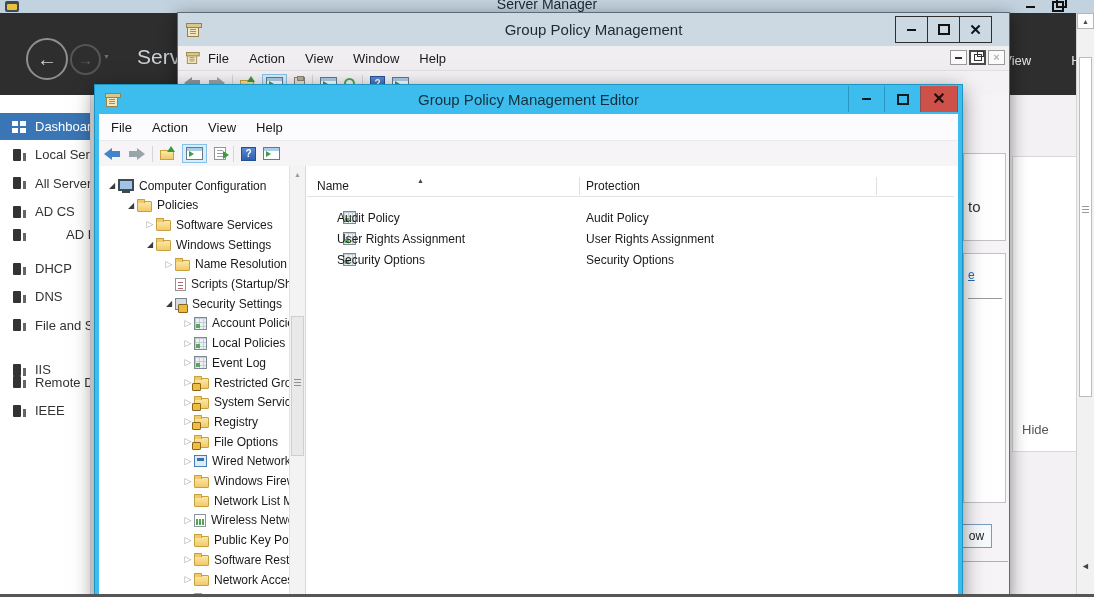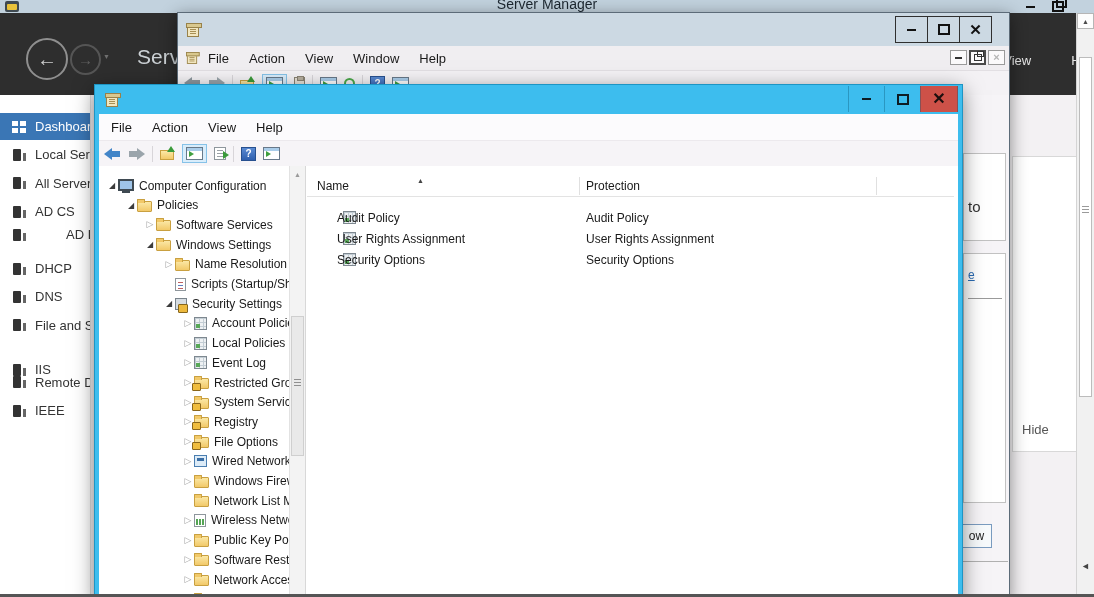--- a/index.html
+++ b/index.html
@@ -257,20 +257,21 @@
       <div class="sm-sb-thumb">
           <span class="grip"></span>
         </div>
       <div class="sm-sb-left">◄</div>
     </div>
   </div>
 
   <div class="gpm">
     <div class="gpm-titlebar">
       <span class="ic i-scroll" style="position:absolute;left:9px;top:10px;"></span>
+      <span class="gpm-title">Group Policy Management</span>
       <span class="gpm-btns">
         <span class="gpm-btn">
             <span class="g-min"></span>
           </span>
         <span class="gpm-btn">
             <span class="g-max"></span>
           </span>
         <span class="gpm-btn">
             <span class="x">✕</span>
           </span>
@@ -325,20 +326,21 @@
         <span class="frag-hline"></span>
       </div>
       <div class="frag-btn">ow</div>
       <div class="frag-hline2"></div>
     </div>
   </div>
 
   <div class="gpme">
     <div class="gpme-titlebar">
       <span class="ic i-scroll" style="position:absolute;left:11px;top:8px;"></span>
+      <span class="gpme-title">Group Policy Management Editor</span>
       <span class="gpme-btns">
         <span class="gpme-btn">
             <span class="g-min"></span>
           </span>
         <span class="gpme-btn">
             <span class="g-max"></span>
           </span>
         <span class="gpme-btn gpme-close">
             <span class="x">✕</span>
           </span>

